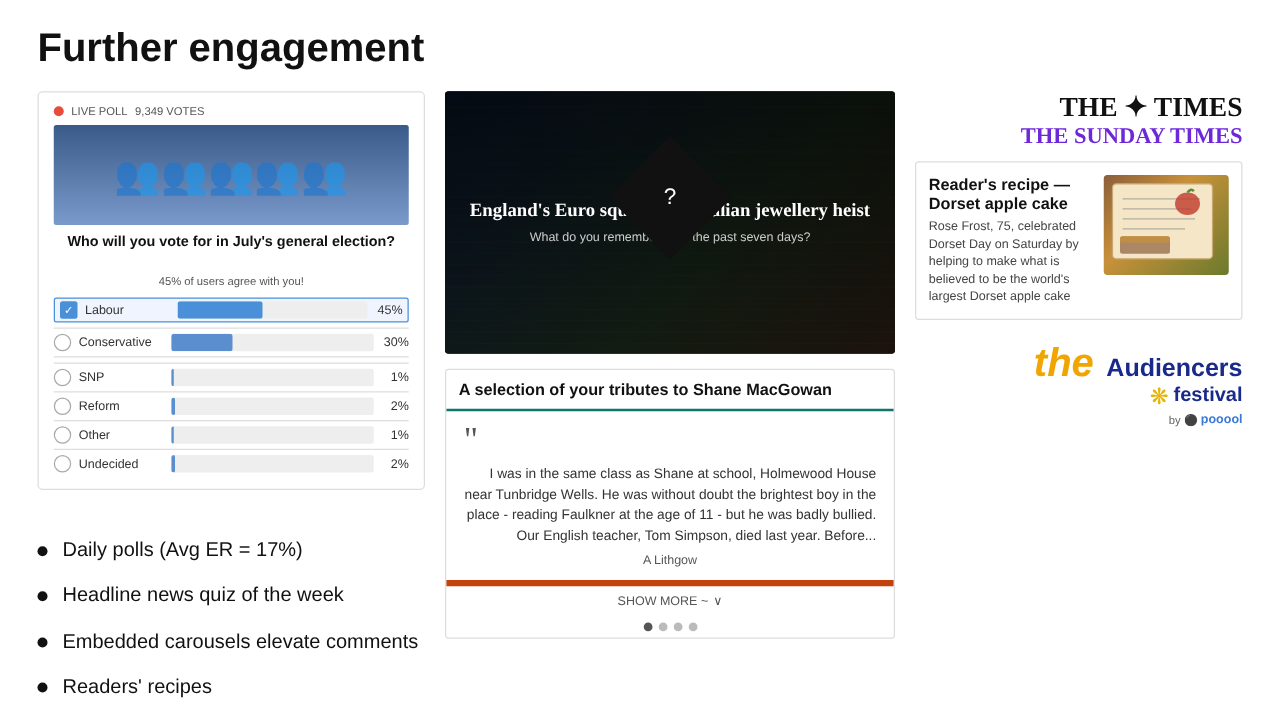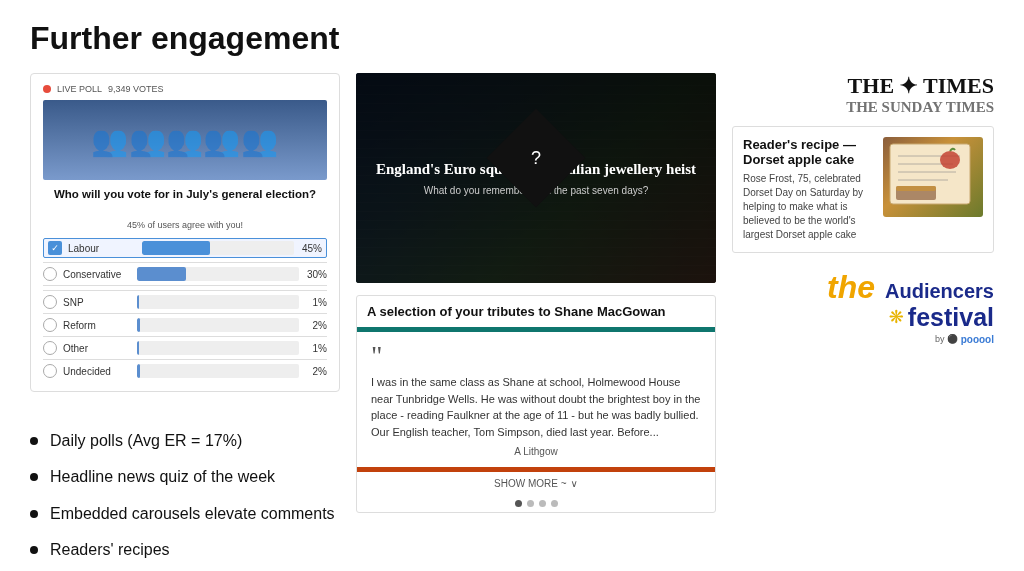--- a/index.html
+++ b/index.html
@@ -224,39 +224,39 @@
       border-radius: 3px;
       padding: 0;
       overflow: hidden;
     }
     .tribute-header {
       padding: 8px 10px;
       font-size: 13px;
       font-weight: bold;
       font-family: Arial, sans-serif;
       color: #111;
-      border-bottom: 5px solid #0f766e;
+      border-bottom: 2px solid #0f766e;
     }
     .tribute-body {
       padding: 10px 14px;
       position: relative;
     }
     .quote-mark {
       font-size: 28px;
       color: #555;
       line-height: 1;
       margin-bottom: 4px;
       font-family: Georgia, serif;
     }
     .tribute-text {
       font-size: 11px;
       color: #333;
       font-family: Arial, sans-serif;
       line-height: 1.5;
-      text-align: left;
+      text-align: right;
     }
     .tribute-author {
       font-size: 10px;
       color: #555;
       text-align: center;
       margin-top: 6px;
       font-family: Arial, sans-serif;
     }
     .show-more-row {
       display: flex;
@@ -531,21 +531,21 @@
           <span class="dot"></span>
         </div>
       </div>
 
     </div>
 
     <div class="right-column">
 
       <div class="times-logo">
         <span style="font-family:'Times New Roman',serif;font-weight:900;font-size:22px;color:#111;display:block;line-height:1.2;">THE ✦ TIMES</span>
-        <span style="font-family:'Times New Roman',serif;font-weight:900;font-size:15px;color:#737373;display:block;line-height:1.1;">THE SUNDAY TIMES</span>
+        <span style="font-family:'Times New Roman',serif;font-weight:900;font-size:18px;color:#6d28d9;display:block;line-height:1.1;">THE SUNDAY TIMES</span>
       </div>
 
       <div class="recipe-card">
         <div class="recipe-text">
           <div class="recipe-title">Reader's recipe — Dorset apple cake</div>
           <div class="recipe-desc">Rose Frost, 75, celebrated Dorset Day on Saturday by helping to make what is believed to be the world's largest Dorset apple cake</div>
         </div>
         <div class="recipe-image">
           <div class="recipe-image-inner">
 
@@ -569,21 +569,21 @@
       </div>
 
       <div class="festival-logo-area">
         <div style="text-align:right;">
           <div style="display:flex;align-items:baseline;justify-content:flex-end;gap:10px;">
             <span style="font-size:32px;font-weight:900;color:#f0a500;font-style:italic;font-family:Arial,sans-serif;line-height:1;">the</span>
             <span style="font-size:20px;font-weight:bold;color:#1a2a8a;font-family:Arial,sans-serif;line-height:1;">Audiencers</span>
           </div>
           <div style="display:flex;align-items:center;justify-content:flex-end;gap:4px;">
             <span style="color:#e8b400;font-size:18px;">❋</span>
-            <span style="font-size:25px;font-weight:bold;color:#1a2a8a;font-family:Arial,sans-serif;">festival</span>
+            <span style="font-size:16px;font-weight:bold;color:#1a2a8a;font-family:Arial,sans-serif;">festival</span>
           </div>
           <div style="display:flex;align-items:center;justify-content:flex-end;gap:3px;margin-top:2px;">
             <span style="font-size:9px;color:#666;font-family:Arial,sans-serif;">by</span>
             <span style="display:inline-flex;align-items:center;gap:2px;">
               <span style="font-size:9px;color:#3a7bd5;font-family:Arial,sans-serif;">⚫</span>
               <span style="font-size:10px;color:#3a7bd5;font-family:Arial,sans-serif;font-weight:bold;">pooool</span>
             </span>
           </div>
         </div>
       </div>

